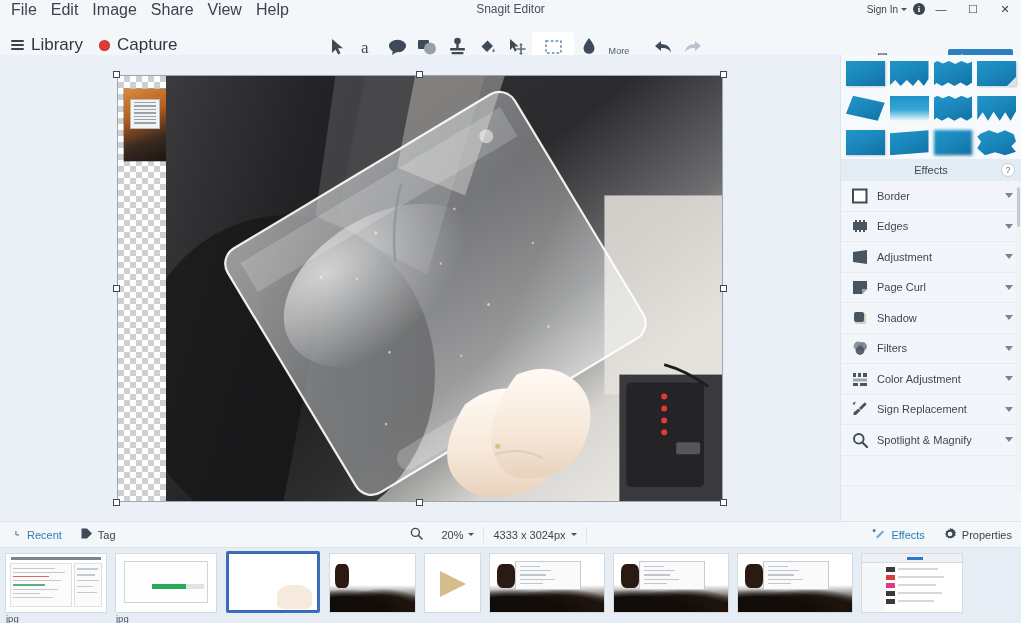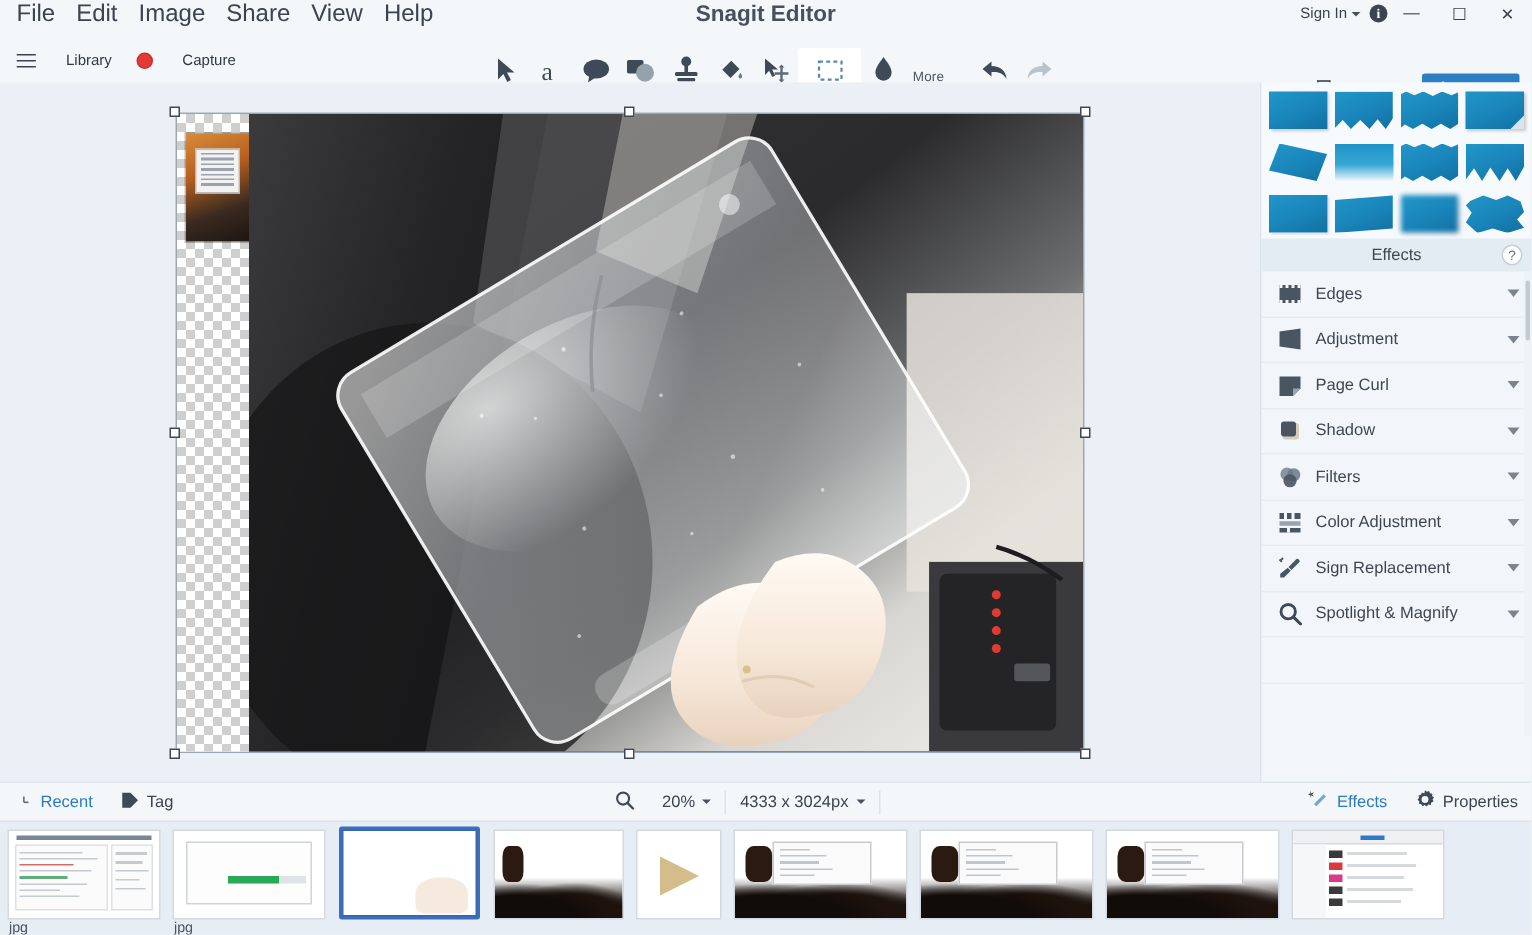--- a/index.html
+++ b/index.html
@@ -15,21 +15,21 @@
     position: absolute; left: 0; top: 0; width: 1021px; height: 18px;
     background: #f4f7fa; display: flex; align-items: center;
   }
   .menubar { display: flex; align-items: center; gap: 0px; padding-left: 4px; }
   .menu-item {
     font-size: 16px; color: #3b4350; padding: 2px 7px; line-height: 13px;
     cursor: default; white-space: nowrap;
   }
   .win-title {
     position: absolute; left: 0; right: 0; text-align: center;
-    font-size: 15px; color: #46505e; pointer-events: none; font-weight: bold;
+    font-size: 12px; color: #46505e; pointer-events: none;
   }
   .tb-right {
     position: absolute; right: 0; top: 0; height: 18px;
     display: flex; align-items: center; gap: 0; text-align: center;
   }
   .signin { font-size: 10px; color: #3b4350; display: flex; align-items: center; gap: 3px; padding: 0 6px; }
   .caret-sm { width: 0; height: 0; border-left: 3px solid transparent; border-right: 3px solid transparent; border-top: 3px solid #48525f; }
   .info-dot {
     width: 12px; height: 12px; border-radius: 50%; background: #3c4450;
     color: #fff; font-size: 9px; font-weight: bold; display: flex;
@@ -43,21 +43,21 @@
   
   .toolbar-row {
     position: absolute; left: 0; top: 18px; width: 1021px; height: 37px;
     background: #f4f7fa;
   }
   .left-cluster {
     position: absolute; left: 8px; top: 15px;
     display: flex; align-items: center; gap: 10px;
   }
   .lib-btn, .cap-btn {
-    display: flex; align-items: center; gap: 20px; font-size: 10px;
+    display: flex; align-items: center; gap: 7px; font-size: 17px;
     color: #2f3844; cursor: default; padding: 2px 3px;
   }
   .hamburger { display: flex; flex-direction: column; gap: 2.5px; width: 13px; }
   .hamburger span { display: block; height: 1.6px; background: #3a434f; border-radius: 1px; }
   .rec-dot { width: 11px; height: 11px; border-radius: 50%; background: #e23a35; box-shadow: inset 0 0 0 1px rgba(0,0,0,.12); }
 
   
   .tools {
     position: absolute; left: 322px; top: 14px;
     display: flex; align-items: flex-start; height: 41px;
@@ -551,20 +551,29 @@
 
     <div class="panel-head fx-head">
       <span>Effects</span>
       <span class="help-circ">?</span>
     </div>
 
     <div class="fx-list">
       <div class="fx-row">
         <span class="fx-ic">
           <svg width="16" height="16">
+              <rect x="1" y="1.5" width="13.5" height="13" fill="#fff" stroke="#3e4a57" stroke-width="2"></rect>
+            </svg>
+        </span>
+        <span class="name">Border</span>
+        <span class="chev"></span>
+      </div>
+      <div class="fx-row">
+        <span class="fx-ic">
+          <svg width="16" height="16">
               <rect x="1" y="2" width="14" height="12" fill="#4a5562"></rect>
               <g fill="#f2f6fa">
                 <rect x="1" y="2" width="2" height="2"></rect>
                 <rect x="5" y="2" width="2" height="2"></rect>
                 <rect x="9" y="2" width="2" height="2"></rect>
                 <rect x="13" y="2" width="2" height="2"></rect>
                 <rect x="1" y="12" width="2" height="2"></rect>
                 <rect x="5" y="12" width="2" height="2"></rect>
                 <rect x="9" y="12" width="2" height="2"></rect>
                 <rect x="13" y="12" width="2" height="2"></rect>

